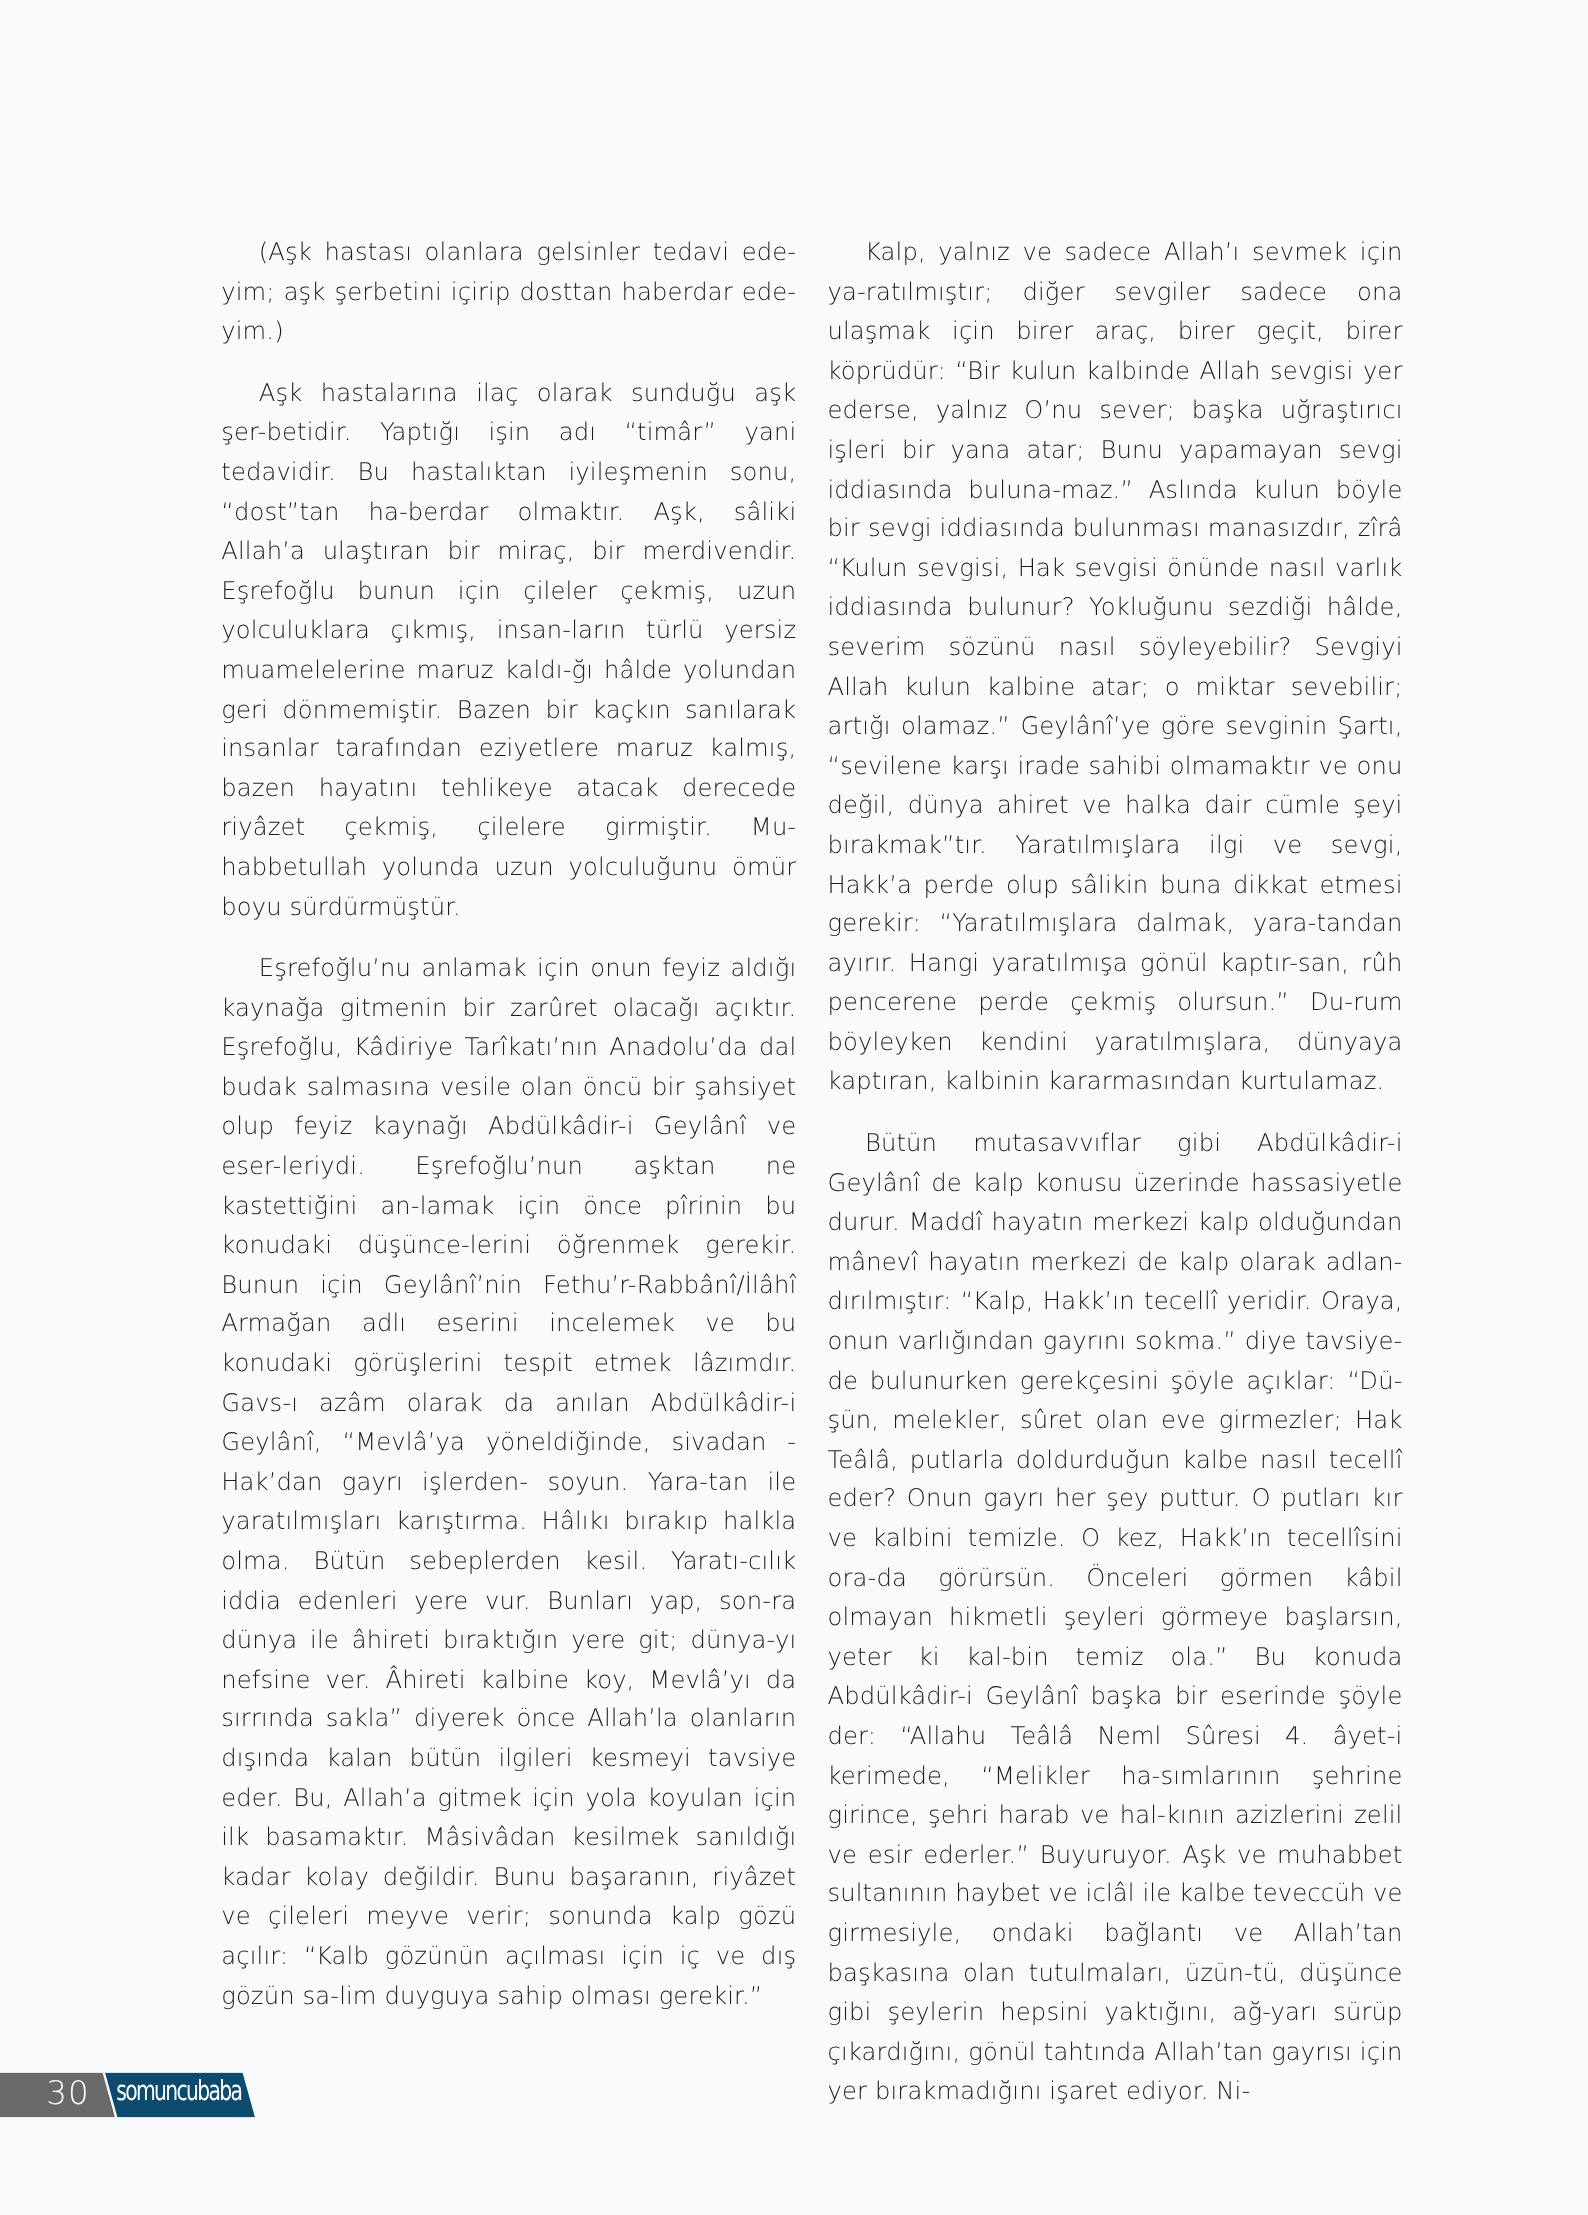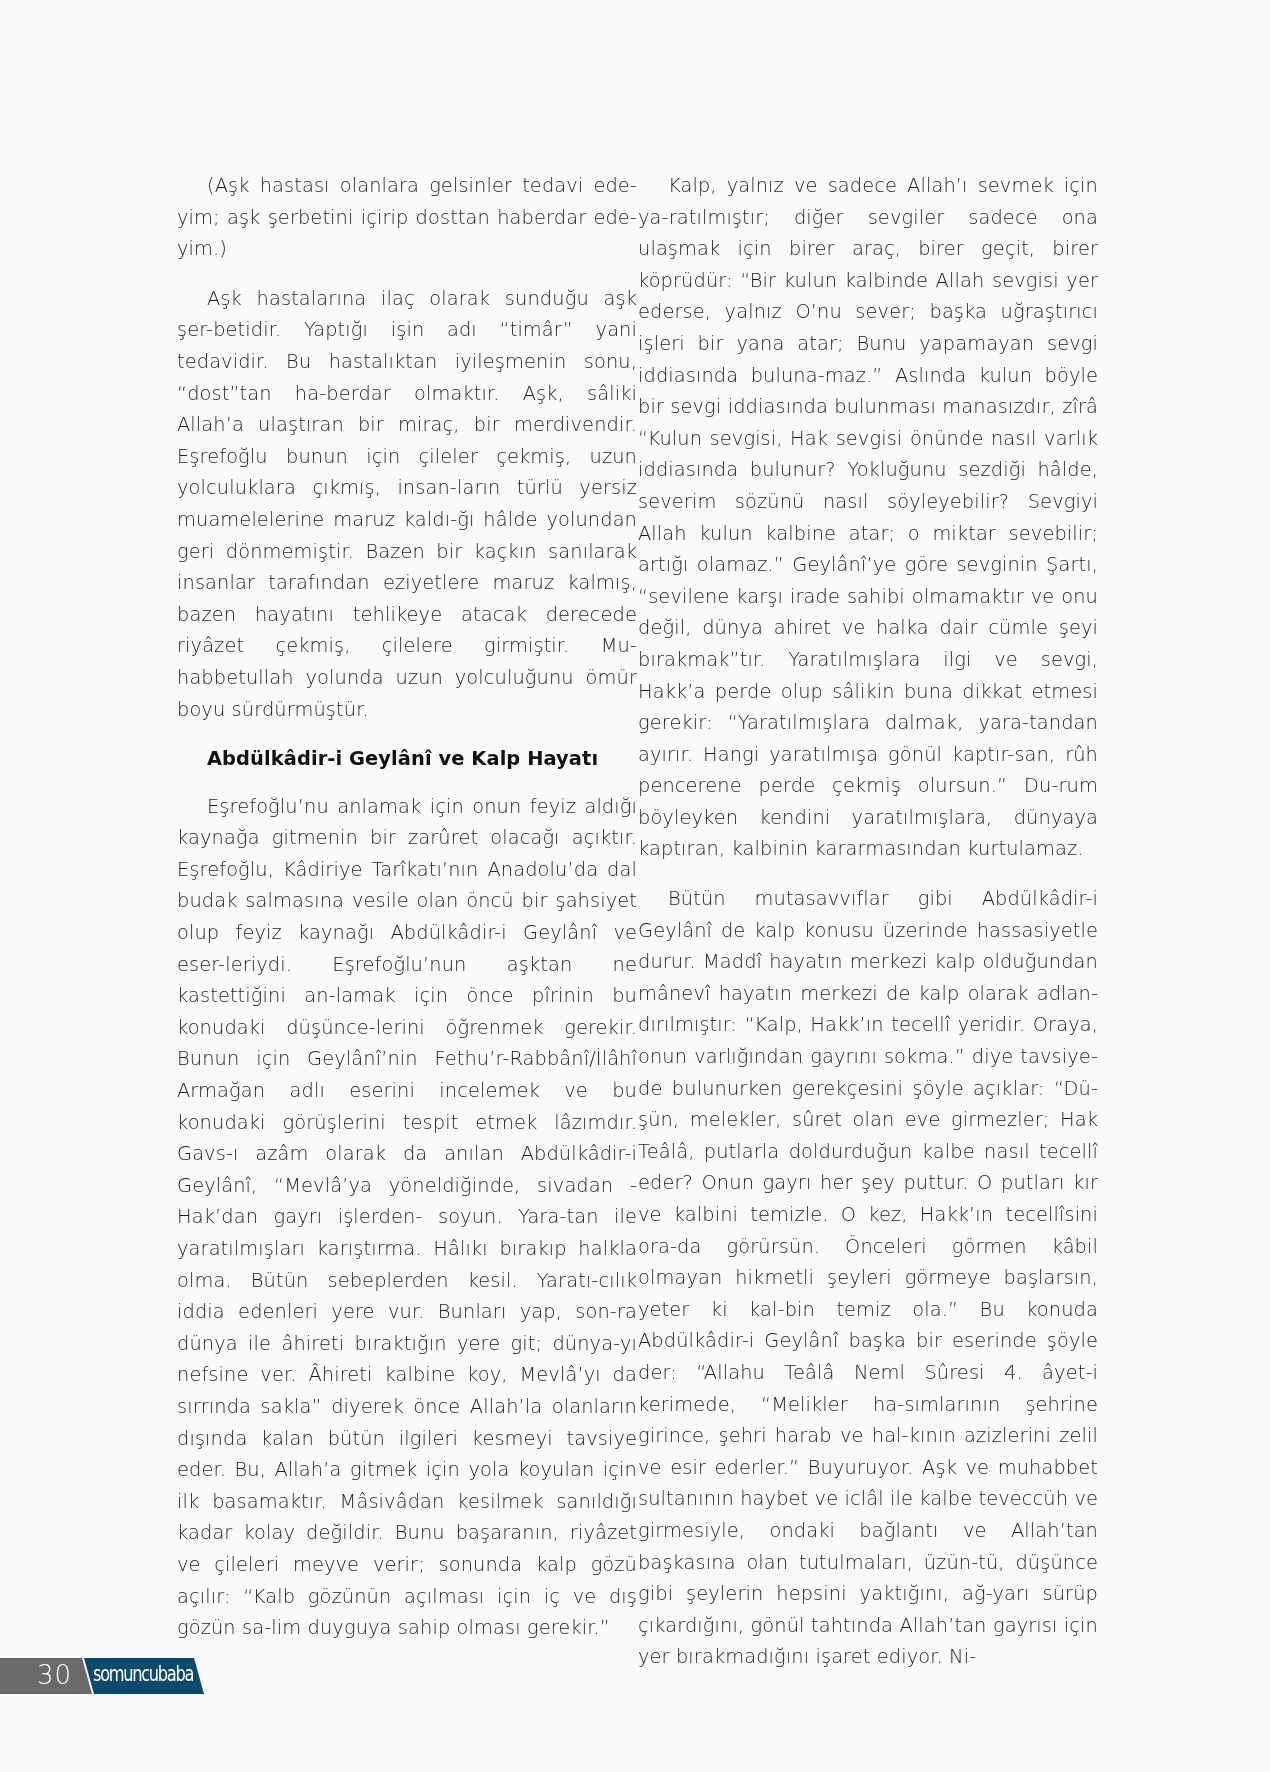--- a/index.html
+++ b/index.html
@@ -6,22 +6,22 @@
   body {
     width:1270px; height:1772px; background:#f9fafc; position:relative; overflow:hidden;
     font-family:"DejaVu Sans", sans-serif; color:#1d1d1f;
   }
   .col {
     position:absolute; top:170px; width:460px;
     font-size:19.4px; line-height:31.6px; font-weight:300;
     text-align:justify; hyphens:manual; letter-spacing:0.1px;
   }
   .col.left { left:177px; }
-  .col.right { left:638px; }
-  .col p { margin:0 0 18px 0; text-indent:30px; }
+  .col.right { left:662px; }
+  .col p { margin:16px 0 18px 0; text-indent:30px; }
   .col h3 {
     margin:0 0 16px 0; padding-left:30px;
     font-size:19.4px; line-height:31.6px; font-weight:600; color:#111;
   }
   .footer {
     position:absolute; top:1658px; left:0; height:36px; width:210px;
   }
   .footer .pg {
     position:absolute; left:0; top:0; height:36px; width:92px;
     background:#6a6a6a; clip-path:polygon(0 0,82px 0,92px 36px,0 36px);
@@ -39,21 +39,20 @@
     font-family:"DejaVu Sans Condensed","DejaVu Sans", sans-serif; letter-spacing:-1.6px;
     transform:scaleX(0.82); transform-origin:left;
   }
 </style>
 </head>
 <body>
 
 <div class="col left">
   <p>(Aşk hastası olanlara gelsinler tedavi ede-yim; aşk şerbetini içirip dosttan haberdar ede-yim.)</p>
   <p>Aşk hastalarına ilaç olarak sunduğu aşk şer-betidir. Yaptığı işin adı “timâr” yani tedavidir. Bu hastalıktan iyileşmenin sonu, “dost”tan ha-berdar olmaktır. Aşk, sâliki Allah’a ulaştıran bir miraç, bir merdivendir. Eşrefoğlu bunun için çileler çekmiş, uzun yolculuklara çıkmış, insan-ların türlü yersiz muamelelerine maruz kaldı-ğı hâlde yolundan geri dönmemiştir. Bazen bir kaçkın sanılarak insanlar tarafından eziyetlere maruz kalmış, bazen hayatını tehlikeye atacak derecede riyâzet çekmiş, çilelere girmiştir. Mu-habbetullah yolunda uzun yolculuğunu ömür boyu sürdürmüştür.</p>
-  <h3>Abdülkâdir-i Geylânî ve Kalp Hayatı</h3>
   <p>Eşrefoğlu’nu anlamak için onun feyiz aldığı kaynağa gitmenin bir zarûret olacağı açıktır. Eşrefoğlu, Kâdiriye Tarîkatı’nın Anadolu’da dal budak salmasına vesile olan öncü bir şahsiyet olup feyiz kaynağı Abdülkâdir-i Geylânî ve eser-leriydi. Eşrefoğlu’nun aşktan ne kastettiğini an-lamak için önce pîrinin bu konudaki düşünce-lerini öğrenmek gerekir. Bunun için Geylânî’nin Fethu’r-Rabbânî/İlâhî Armağan adlı eserini incelemek ve bu konudaki görüşlerini tespit etmek lâzımdır. Gavs-ı azâm olarak da anılan Abdülkâdir-i Geylânî, “Mevlâ’ya yöneldiğinde, sivadan -Hak’dan gayrı işlerden- soyun. Yara-tan ile yaratılmışları karıştırma. Hâlıkı bırakıp halkla olma. Bütün sebeplerden kesil. Yaratı-cılık iddia edenleri yere vur. Bunları yap, son-ra dünya ile âhireti bıraktığın yere git; dünya-yı nefsine ver. Âhireti kalbine koy, Mevlâ’yı da sırrında sakla” diyerek önce Allah’la olanların dışında kalan bütün ilgileri kesmeyi tavsiye eder. Bu, Allah’a gitmek için yola koyulan için ilk basamaktır. Mâsivâdan kesilmek sanıldığı kadar kolay değildir. Bunu başaranın, riyâzet ve çileleri meyve verir; sonunda kalp gözü açılır: “Kalb gözünün açılması için iç ve dış gözün sa-lim duyguya sahip olması gerekir.”</p>
 </div>
 
 <div class="col right">
   <p>Kalp, yalnız ve sadece Allah’ı sevmek için ya-ratılmıştır; diğer sevgiler sadece ona ulaşmak için birer araç, birer geçit, birer köprüdür: “Bir kulun kalbinde Allah sevgisi yer ederse, yalnız O’nu sever; başka uğraştırıcı işleri bir yana atar; Bunu yapamayan sevgi iddiasında buluna-maz.” Aslında kulun böyle bir sevgi iddiasında bulunması manasızdır, zîrâ “Kulun sevgisi, Hak sevgisi önünde nasıl varlık iddiasında bulunur? Yokluğunu sezdiği hâlde, severim sözünü nasıl söyleyebilir? Sevgiyi Allah kulun kalbine atar; o miktar sevebilir; artığı olamaz.” Geylânî’ye göre sevginin Şartı, “sevilene karşı irade sahibi olmamaktır ve onu değil, dünya ahiret ve halka dair cümle şeyi bırakmak”tır. Yaratılmışlara ilgi ve sevgi, Hakk’a perde olup sâlikin buna dikkat etmesi gerekir: “Yaratılmışlara dalmak, yara-tandan ayırır. Hangi yaratılmışa gönül kaptır-san, rûh pencerene perde çekmiş olursun.” Du-rum böyleyken kendini yaratılmışlara, dünyaya kaptıran, kalbinin kararmasından kurtulamaz.</p>
   <p>Bütün mutasavvıflar gibi Abdülkâdir-i Geylânî de kalp konusu üzerinde hassasiyetle durur. Maddî hayatın merkezi kalp olduğundan mânevî hayatın merkezi de kalp olarak adlan-dırılmıştır: “Kalp, Hakk’ın tecellî yeridir. Oraya, onun varlığından gayrını sokma.” diye tavsiye-de bulunurken gerekçesini şöyle açıklar: “Dü-şün, melekler, sûret olan eve girmezler; Hak Teâlâ, putlarla doldurduğun kalbe nasıl tecellî eder? Onun gayrı her şey puttur. O putları kır ve kalbini temizle. O kez, Hakk’ın tecellîsini ora-da görürsün. Önceleri görmen kâbil olmayan hikmetli şeyleri görmeye başlarsın, yeter ki kal-bin temiz ola.” Bu konuda Abdülkâdir-i Geylânî başka bir eserinde şöyle der: “Allahu Teâlâ Neml Sûresi 4. âyet-i kerimede, “Melikler ha-sımlarının şehrine girince, şehri harab ve hal-kının azizlerini zelil ve esir ederler.” Buyuruyor. Aşk ve muhabbet sultanının haybet ve iclâl ile kalbe teveccüh ve girmesiyle, ondaki bağlantı ve Allah’tan başkasına olan tutulmaları, üzün-tü, düşünce gibi şeylerin hepsini yaktığını, ağ-yarı sürüp çıkardığını, gönül tahtında Allah’tan gayrısı için yer bırakmadığını işaret ediyor. Ni-</p>
 </div>
 
 <div class="footer">
   <div class="pg">

